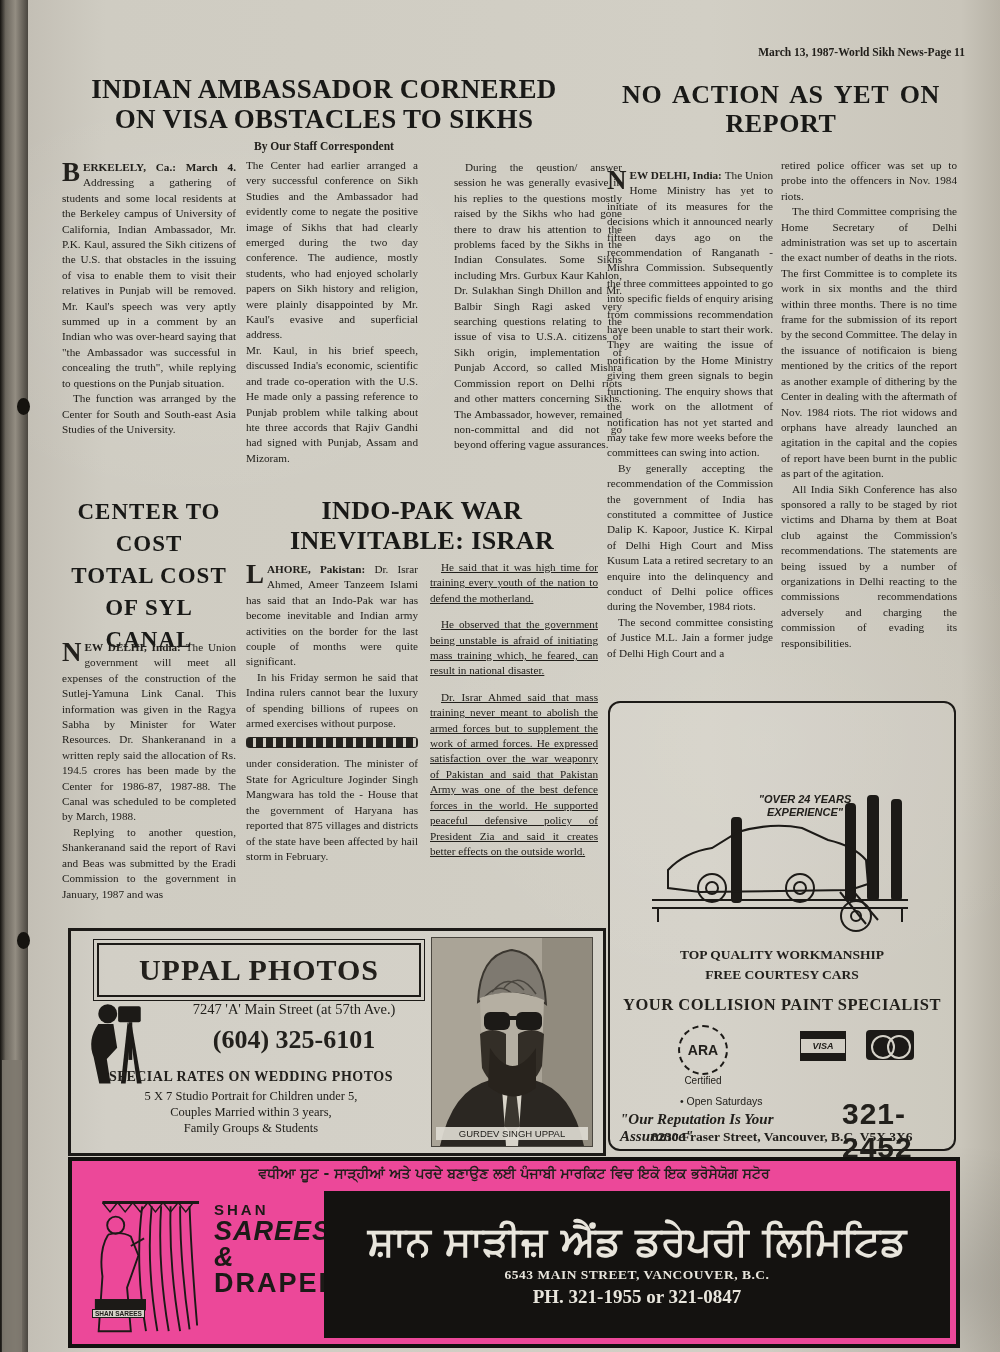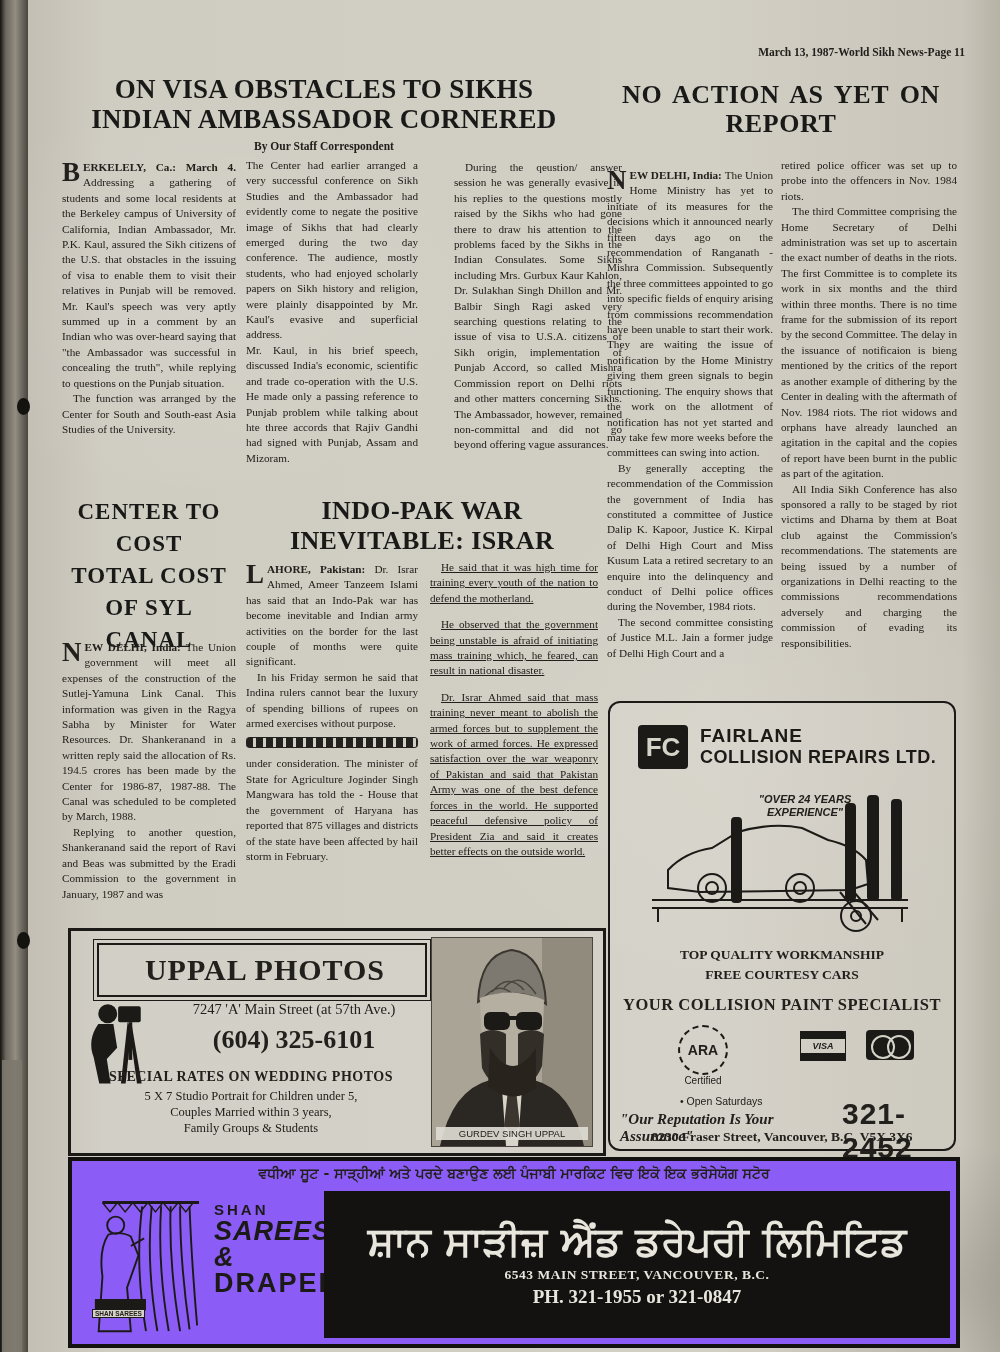--- a/index.html
+++ b/index.html
@@ -61,27 +61,27 @@
   .visa .mid{flex:1;display:flex;align-items:center;justify-content:center;
     font-family:"Liberation Sans",sans-serif;font-weight:bold;font-style:italic;font-size:9px;}
   .mc{width:48px;height:30px;background:#1c1a17;border-radius:4px;position:relative;}
   .mc i{position:absolute;top:5px;width:20px;height:20px;border:2px solid #d5d2c8;border-radius:50%;}
   .mc i.c1{left:5px;} .mc i.c2{left:21px;}
   .script{font-style:italic;font-weight:bold;font-size:15px;}
   .bigphone{font-family:"Liberation Sans",sans-serif;font-weight:bold;font-size:30px;letter-spacing:1px;}
   
   .uppal-title-box{position:absolute;left:26px;top:12px;width:320px;height:50px;border:2px solid #1c1a17;
      box-shadow:0 0 0 2px transparent;outline:1px solid #1c1a17;outline-offset:3px;
-     display:flex;align-items:center;justify-content:center;font-weight:bold;font-size:30px;letter-spacing:1px;padding-left:6px;}
+     display:flex;align-items:center;justify-content:center;font-weight:bold;font-size:30px;letter-spacing:1px;}
   .photo{position:absolute;background:linear-gradient(135deg,#bdb8ac 0%,#a7a295 60%,#8f8a7e 100%);
      border:1px solid #4a463f;overflow:hidden;}
   .photo-cap{position:absolute;left:4px;right:4px;bottom:6px;background:rgba(222,219,210,.92);
      font-family:"Liberation Sans",sans-serif;font-size:9.5px;text-align:center;padding:1px 0;}
   
-  .shan{border:4px solid #141210;background:#8b5cf6;}
+  .shan{border:4px solid #141210;background:#ec4899;}
   .shan-top{position:absolute;left:0;right:0;top:4px;text-align:center;font-weight:bold;font-size:14px;
      font-family:"DejaVu Sans","Liberation Sans",sans-serif;}
   .shan-banner{position:absolute;background:#141210;color:#e8e5dc;text-align:center;}
   .shan-punjabi{font-family:"DejaVu Sans","Liberation Sans",sans-serif;font-weight:bold;font-size:40px;line-height:52px;margin-top:24px;}
   .shan-addr{font-weight:bold;font-size:13.5px;letter-spacing:.5px;}
   .shan-ph{font-weight:bold;font-size:19px;margin-top:3px;}
   .shan-logo-txt{font-family:"Liberation Sans",sans-serif;font-weight:bold;color:#1c1a17;}
   .shan-l1{font-size:15px;letter-spacing:3px;}
   .shan-l2{font-size:27px;font-style:italic;letter-spacing:1px;line-height:26px;}
   .shan-l3{font-size:27px;letter-spacing:2px;line-height:26px;}
@@ -95,22 +95,22 @@
 <div class="stage">
   <div class="edge-strip"></div>
   <div class="ruler-ticks"></div>
   <div class="paper"></div>
   <div class="hole hole1"></div>
   <div class="hole hole2"></div>
 
   <div class="abs pagehead" style="left:560px;top:46px;width:405px;">March 13, 1987-World Sikh News-Page 11</div>
 
   <div class="abs headline h-amb" style="left:62px;top:74px;width:524px;">
+    <div>INDIAN AMBASSADOR CORNERED</div>
     <div>ON VISA OBSTACLES TO SIKHS</div>
-    <div>INDIAN AMBASSADOR CORNERED</div>
   </div>
   <div class="abs byline" style="left:62px;top:140px;width:524px;">By Our Staff Correspondent</div>
 
   <div class="abs col" style="left:62px;top:160px;width:174px;height:328px;">
     <p class="lead-para"><span class="dropcap">B</span><span class="lead-bold">ERKELELY, Ca.: March 4. </span><span>Addressing a gathering of students and some local residents at the Berkeley campus of University of California, Indian Ambassador, Mr. P.K. Kaul, assured the Sikh citizens of the U.S. that obstacles in the issuing of visa to enable them to visit their relatives in Punjab will be removed. Mr. Kaul's speech was very aptly summed up in a comment by an Indian who was over-heard saying that "the Ambassador was successful in concealing the truth", while replying to questions on the Punjab situation.</span></p>
     <div data-list="ambassador.col1.paras">
         <p>The function was arranged by the Center for South and South-east Asia Studies of the University.</p>
       </div>
   </div>
 
@@ -177,27 +177,20 @@
   </div>
   <div class="abs col gap" style="left:430px;top:560px;width:168px;height:360px;">
     <div class="gap" data-list="indopak.col2_paras">
         <p>He said that it was high time for training every youth of the nation to defend the motherland.</p>
         <p>He observed that the government being unstable is afraid of initiating mass training which, he feared, can result in national disaster.</p>
         <p>Dr. Israr Ahmed said that mass training never meant to abolish the armed forces but to supplement the work of armed forces. He expressed satisfaction over the war weaponry of Pakistan and said that Pakistan Army was one of the best defence forces in the world. He supported peaceful defensive policy of President Zia and said it creates better effects on the outside world.</p>
       </div>
   </div>
 
   <div class="adbox fair" style="left:608px;top:701px;width:344px;height:446px;">
-    <div class="fc-row">
-      <div class="fc-mark">FC</div>
-      <div class="fc-name">
-        <div class="l1">FAIRLANE</div>
-        <div class="l2">COLLISION REPAIRS LTD.</div>
-      </div>
-    </div>
     <div class="abs fq" style="left:120px;top:90px;width:150px;">
       <div>"OVER 24 YEARS</div>
       <div>EXPERIENCE"</div>
     </div>
     <svg class="abs" style="left:30px;top:85px;" width="290" height="150" viewBox="0 0 290 150">
       <g stroke="#1c1a17" fill="none" stroke-width="2">
         <rect x="92" y="30" width="9" height="84" rx="3" fill="#1c1a17"></rect>
         <rect x="206" y="16" width="9" height="96" rx="3" fill="#1c1a17"></rect>
         <rect x="228" y="8" width="10" height="104" rx="3" fill="#1c1a17"></rect>
         <rect x="252" y="12" width="9" height="100" rx="3" fill="#1c1a17"></rect>

